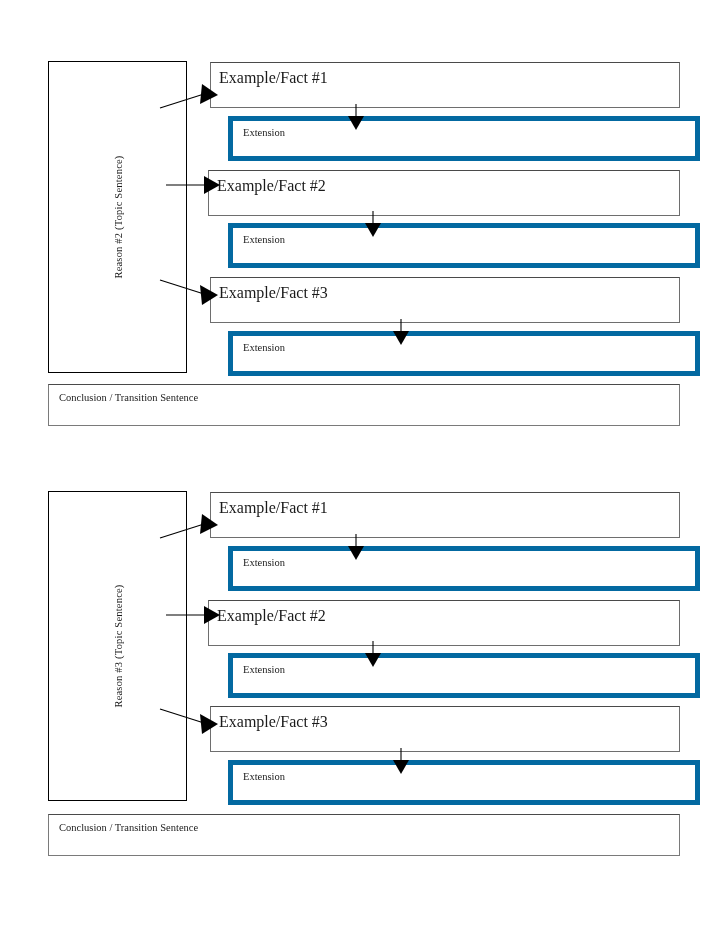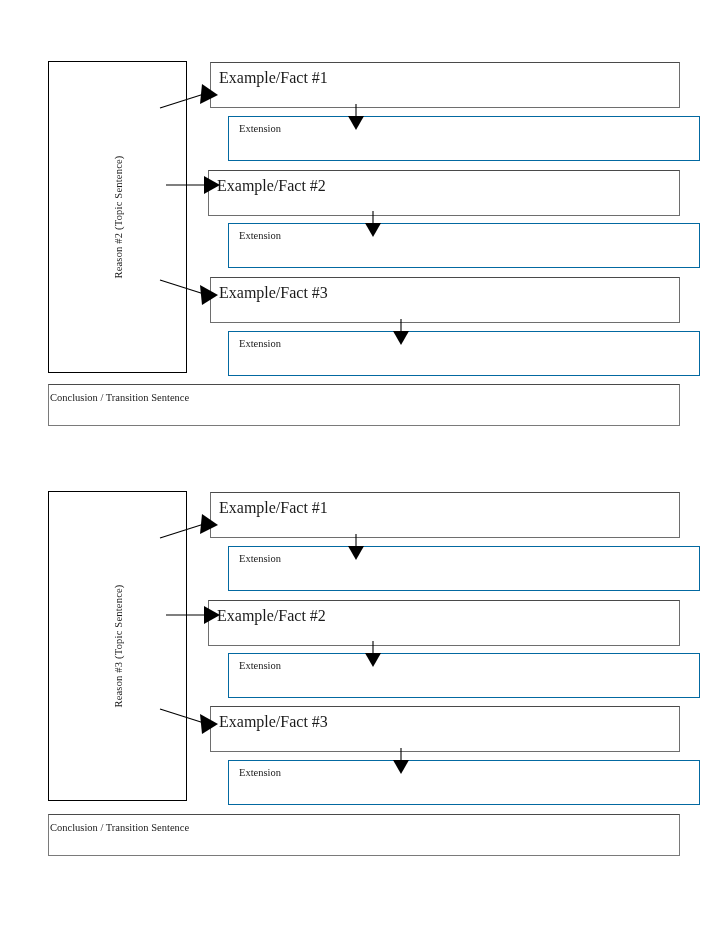--- a/index.html
+++ b/index.html
@@ -54,38 +54,38 @@
   .fact-box .lbl {
     position: absolute;
     left: 8px;
     top: 6px;
     font-size: 16px;
     white-space: nowrap;
   }
 
   
   .ext-box {
-    border: 1px solid #0369a1;
+    border: 5px solid #0369a1;
   }
   .ext-box .lbl {
     position: absolute;
     left: 10px;
     top: 6px;
     font-size: 10.5px;
     white-space: nowrap;
   }
 
   
   .concl-box {
     border: 1px solid #7a7a7a;
     border-top-color: #4a4a4a;
   }
   .concl-box .lbl {
     position: absolute;
-    left: 1px;
+    left: 10px;
     top: 7px;
     font-size: 10.5px;
     white-space: nowrap;
   }
 
   
   .arrow-svg {
     position: absolute;
     overflow: visible;
   }

